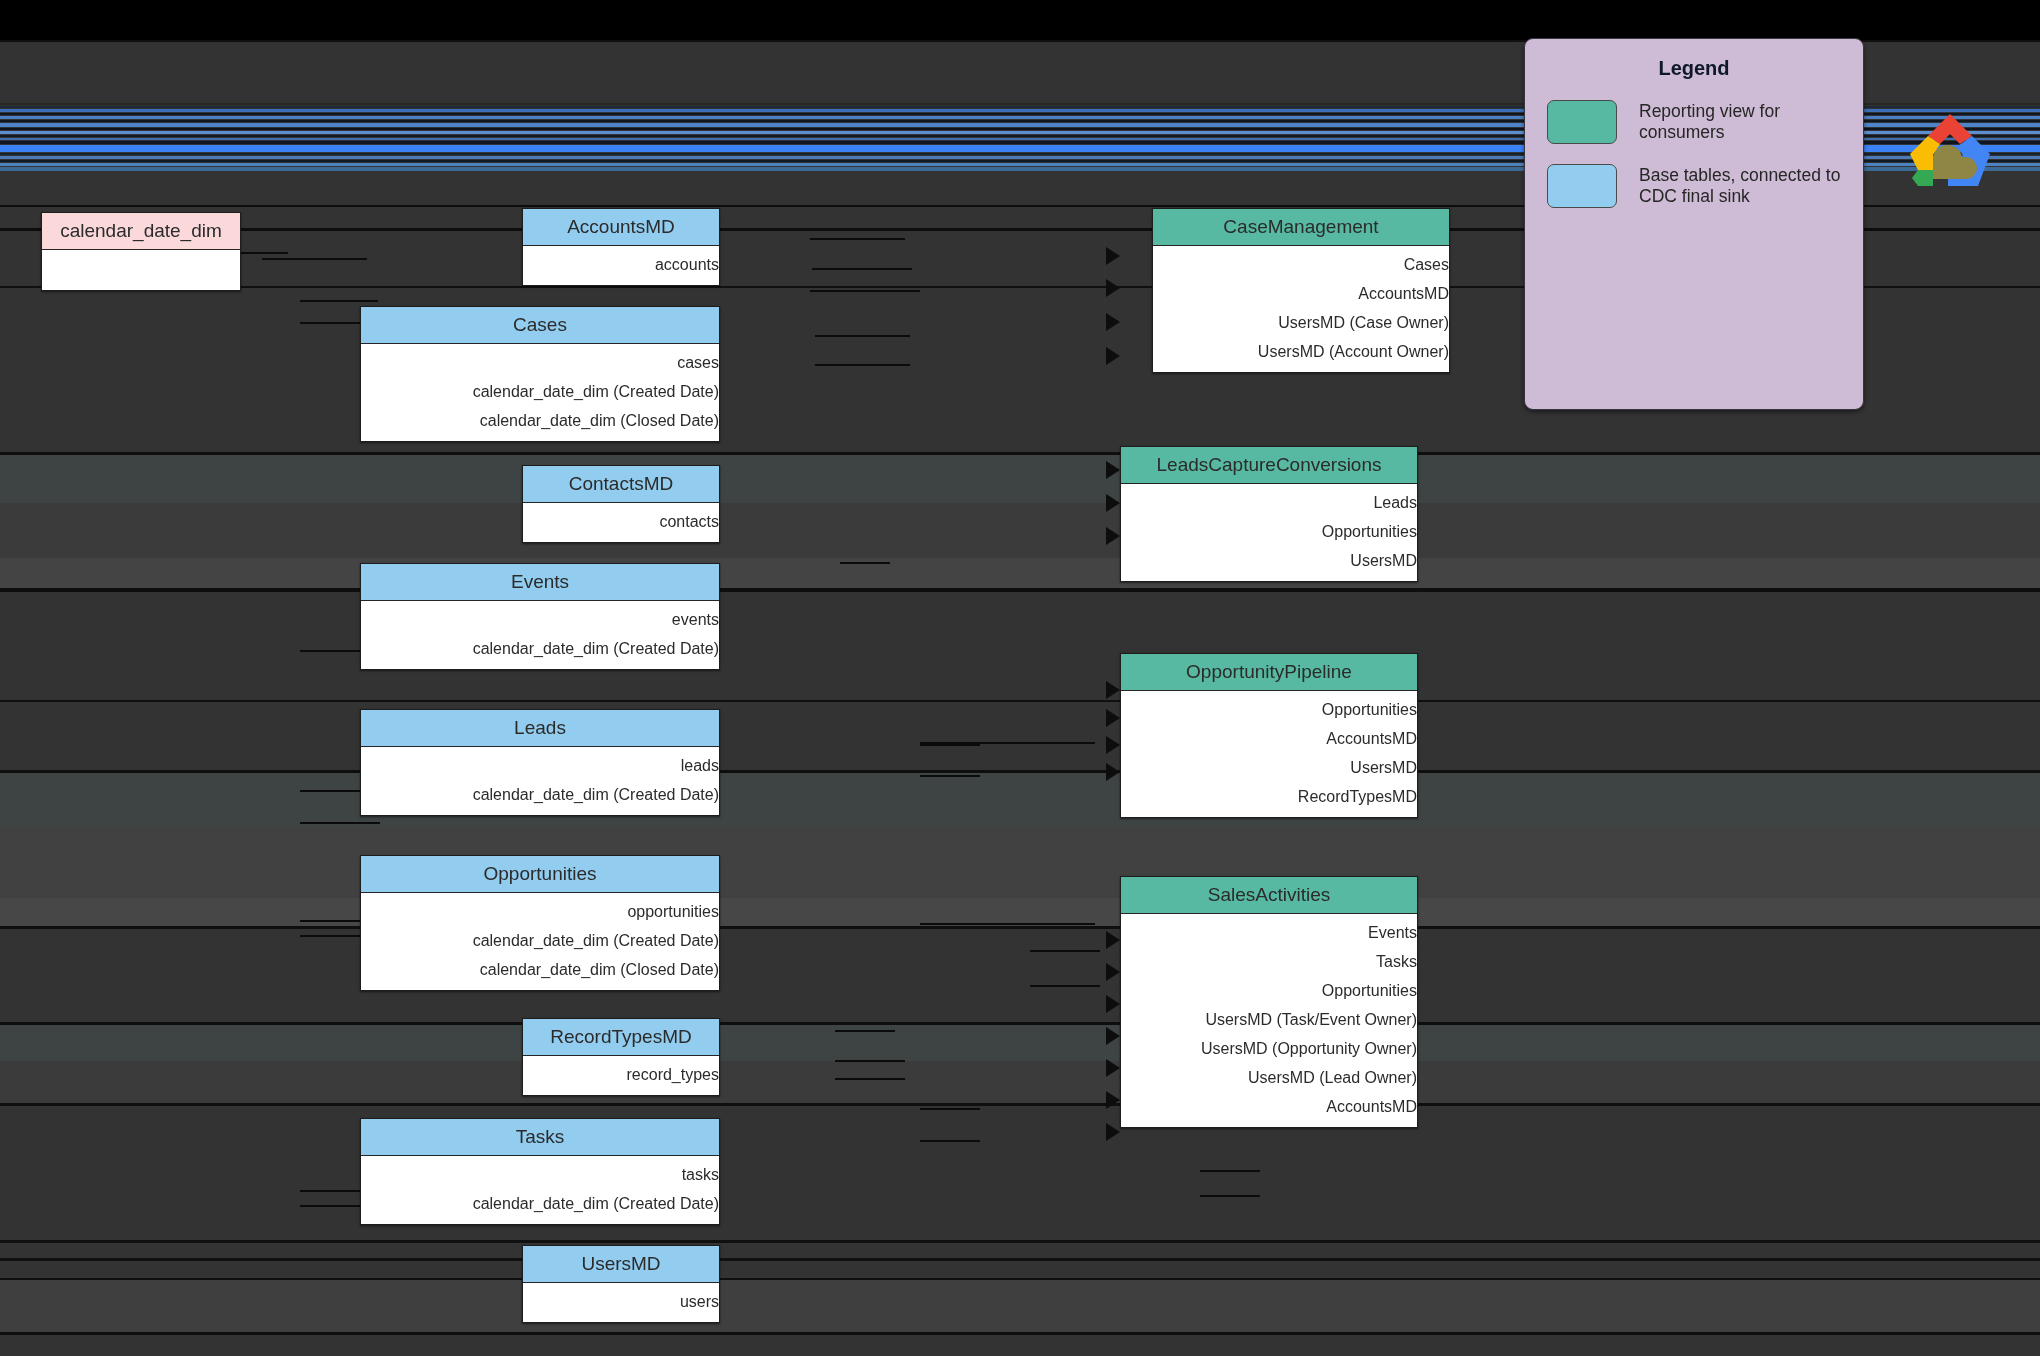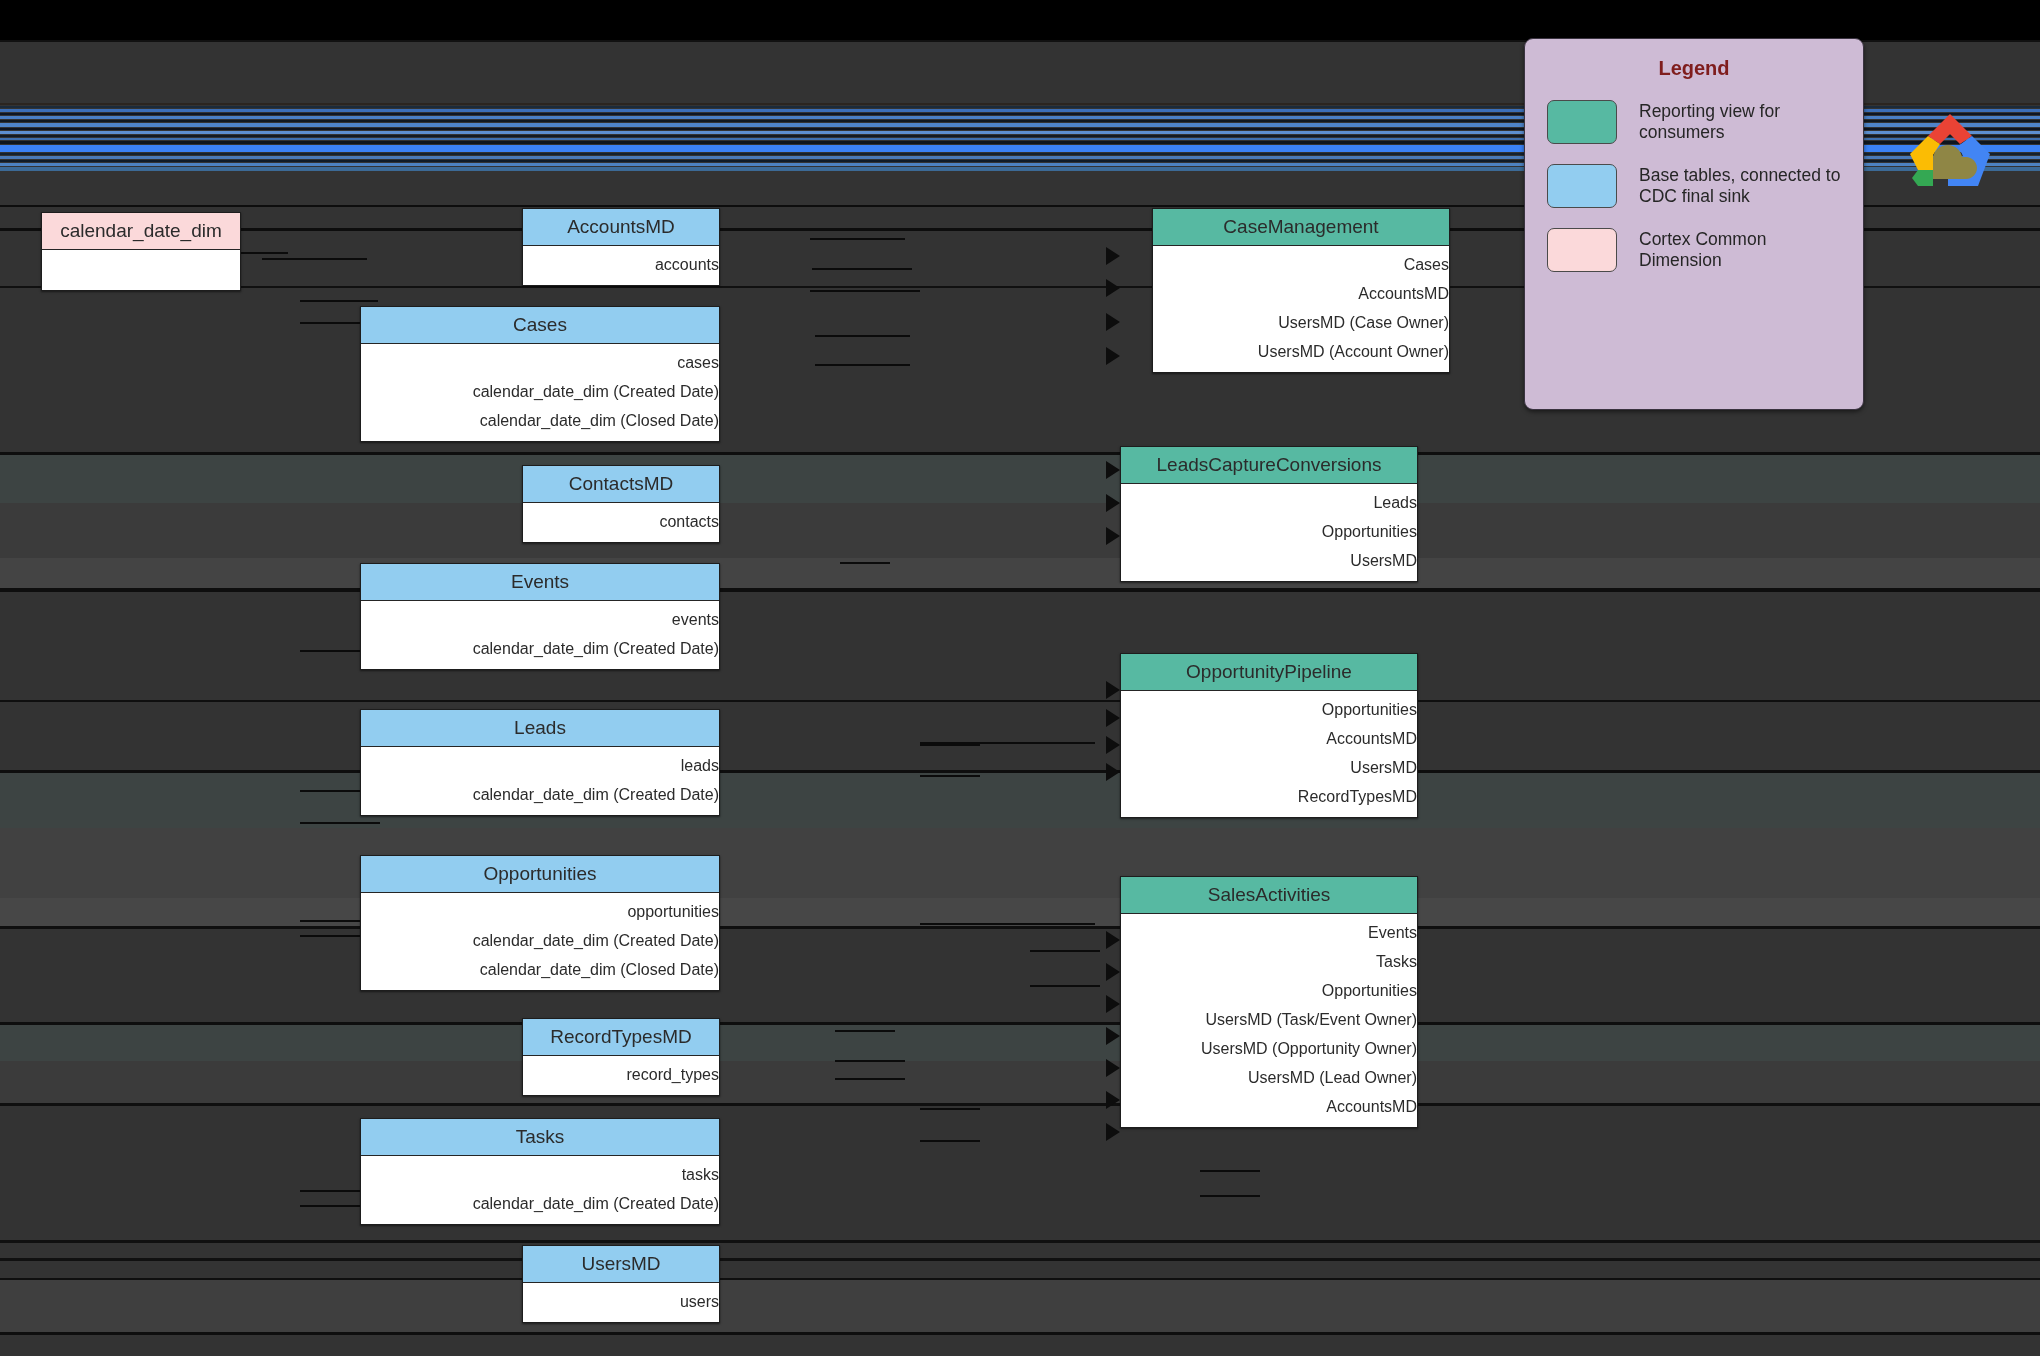--- a/index.html
+++ b/index.html
@@ -29,21 +29,21 @@
   .node .row{font-size:16px;line-height:29px;text-align:right;color:#2b2b2b;white-space:nowrap;}
   .node.blue  .hdr{background:#92cdf0;}
   .node.green .hdr{background:#57b9a2;}
   .node.pink  .hdr{background:#fbd9da;}
   .node.empty .body{height:30px;}
 
   
   #legend{position:absolute;left:1524px;top:38px;width:338px;height:370px;
           background:#cebbd5;border:1px solid #3a3340;border-radius:9px;
           box-shadow:0 2px 4px rgba(0,0,0,.5);}
-  #legend .ltitle{font-size:20px;font-weight:bold;color:#7f1d1d;text-align:center;margin-top:18px;}
+  #legend .ltitle{font-size:20px;font-weight:bold;color:#0f172a;text-align:center;margin-top:18px;}
   .litem{display:flex;align-items:center;margin:20px 0 0 22px;}
   .swatch{width:68px;height:42px;border:1.5px solid #4a4a4a;border-radius:7px;flex:0 0 auto;}
   .ltext{font-size:17.5px;line-height:21px;color:#262626;margin-left:22px;max-width:206px;}
 
   
   #gcp{position:absolute;left:1900px;top:110px;width:100px;height:88px;}
 </style>
 </head>
 <body>
 
@@ -262,24 +262,20 @@
     <div class="ltitle">Legend</div>
     <div id="legend-items">
         <div class="litem">
           <div class="swatch" style="background: rgb(87, 185, 162);"></div>
           <div class="ltext">Reporting view for consumers</div>
         </div>
         <div class="litem">
           <div class="swatch" style="background: rgb(146, 205, 240);"></div>
           <div class="ltext">Base tables, connected to CDC final sink</div>
         </div>
-        <div class="litem">
-          <div class="swatch" style="background: rgb(251, 217, 218);"></div>
-          <div class="ltext">Cortex Common Dimension</div>
-        </div>
       </div>
   </div>
 
   <div id="gcp">
     <svg viewBox="0 0 100 88" width="100" height="88" aria-hidden="true">
       <path d="M50 4 L72 26 L60 34 L50 24 L40 34 L28 26 Z" fill="#ea4335"></path>
       <path d="M28 26 L40 34 L33 45 L33 60 L18 60 L10 44 Z" fill="#fbbc04"></path>
       <path d="M18 60 L33 60 L33 76 L18 76 L12 68 Z" fill="#34a853"></path>
       <path d="M72 26 L90 44 L78 76 L48 76 L48 60 L64 60 L64 48 L58 36 Z" fill="#4285f4"></path>
       <path d="M33 60 L33 49 C33 41 40 35 48 35 C55 35 61 40 62 47 L66 47 C72 47 77 52 77 58 C77 64 72 69 66 69 L33 69 Z" fill="#8f8645"></path>

